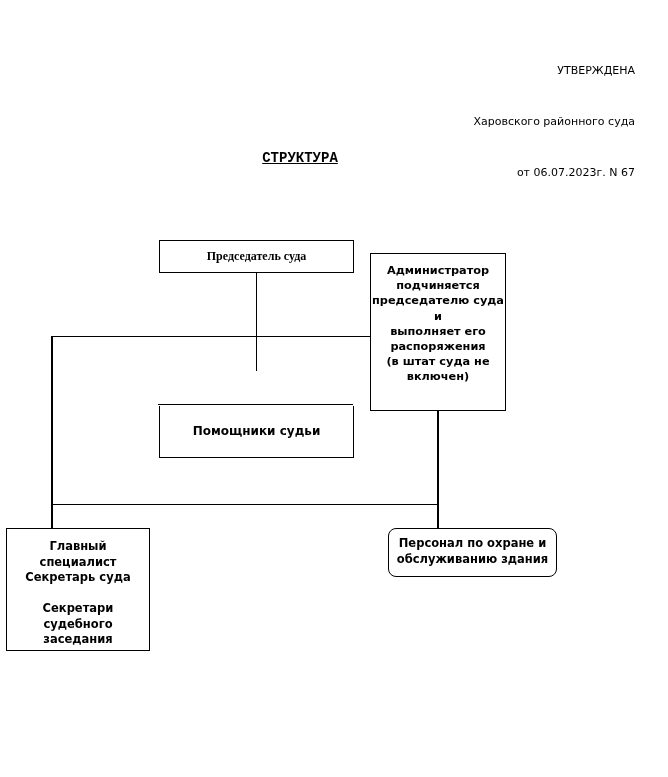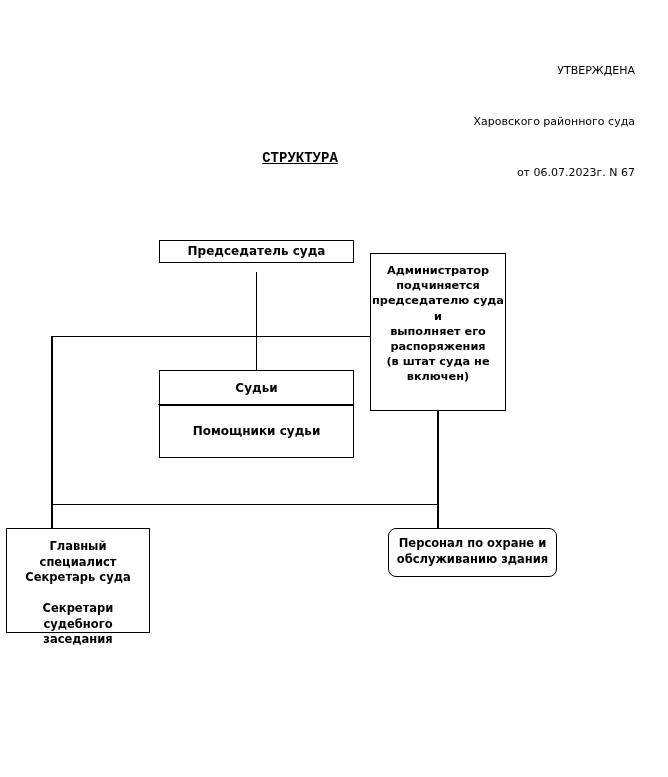--- a/index.html
+++ b/index.html
@@ -64,24 +64,25 @@
     line-height: 15px;
     text-align: center;
     white-space: pre-line;
   }
 
   
   #node-chairman {
     left: 159px;
     top: 240px;
     width: 195px;
-    height: 23px;
+    height: 33px;
     display: flex;
     align-items: center;
     justify-content: center;
+    font-family: Liberation Serif, serif;
   }
   #node-chairman .txt { font-size: 12px; }
 
   
   #node-administrator {
     left: 370px;
     top: 253px;
     width: 136px;
     height: 158px;
     padding-top: 9px;
@@ -124,21 +125,21 @@
     width: 195px;
     height: 0;
     border-top: 1.6px solid #000;
   }
 
   
   #node-chief-specialist {
     left: 6px;
     top: 528px;
     width: 144px;
-    height: 105px;
+    height: 123px;
     padding-top: 10px;
     display: flex;
     justify-content: center;
     align-items: flex-start;
   }
   #node-chief-specialist .txt {
     font-size: 11.5px;
     line-height: 15.5px;
   }
 
@@ -207,23 +208,20 @@
   <div class="node" id="node-administrator">
     <div class="txt">Администратор
 подчиняется
 председателю суда и
 выполняет его
 распоряжения
 (в штат суда не
 включен)</div>
   </div>
 
-  <div class="node" id="node-judges">
-    <div class="txt">Судьи</div>
-  </div>
 
   <div class="node" id="node-judge-assistants">
     <div class="sep"></div>
     <div class="txt">Помощники    судьи</div>
   </div>
 
   <div class="node" id="node-chief-specialist">
     <div class="txt">Главный
 специалист
 Секретарь суда

